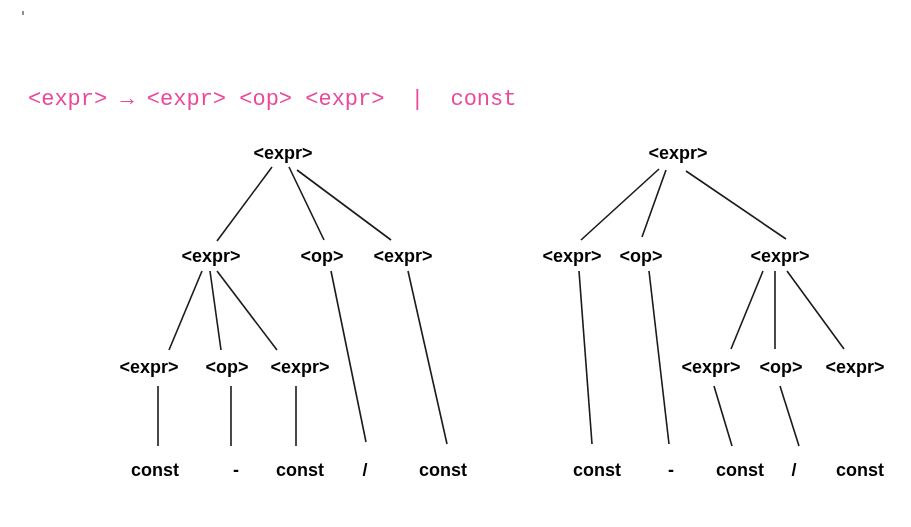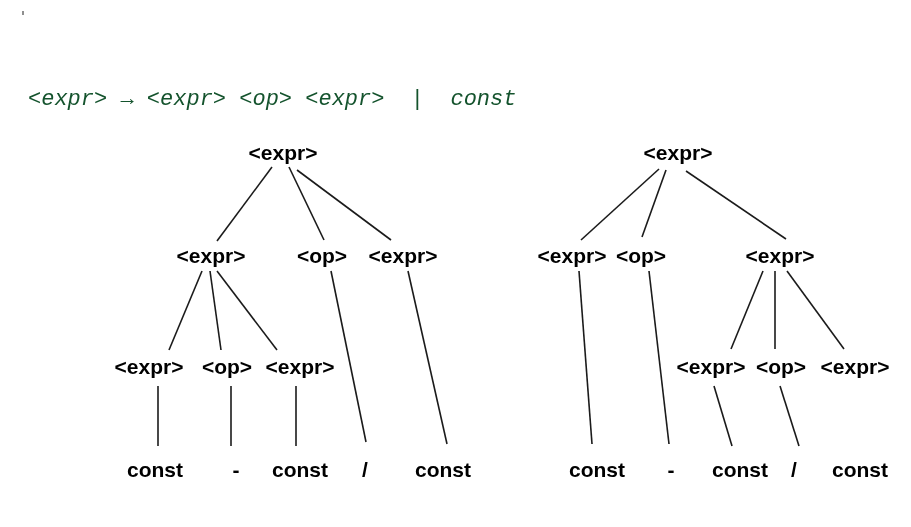--- a/index.html
+++ b/index.html
@@ -34,33 +34,33 @@
     left: 0;
     top: 0;
     width: 911px;
     height: 527px;
   }
   .tree-node {
     position: absolute;
     transform: translate(-50%, -50%);
     font-family: "Liberation Sans", sans-serif;
     font-weight: 700;
-    font-size: 21px;
+    font-size: 18px;
     color: #000000;
     white-space: pre;
     letter-spacing: 0px;
   }
 </style>
 </head>
 <body>
 
 <div id="canvas">
   <div id="stray-dot"></div>
 
-  <div id="grammar" style="color: #14532d; font-style: italic;">
+  <div id="grammar" style="color: #ec4899;">
     <div>&lt;expr&gt; → &lt;expr&gt; &lt;op&gt; &lt;expr&gt;  |  const</div>
   </div>
 
   <svg id="edges-svg" viewBox="0 0 911 527" xmlns="http://www.w3.org/2000/svg">
       <line x1="272" y1="167" x2="217" y2="241" stroke="#1b1b1b" stroke-width="1.6"></line>
       <line x1="289" y1="167" x2="324" y2="240" stroke="#1b1b1b" stroke-width="1.6"></line>
       <line x1="297" y1="170" x2="391" y2="240" stroke="#1b1b1b" stroke-width="1.6"></line>
       <line x1="202" y1="271" x2="169" y2="350" stroke="#1b1b1b" stroke-width="1.6"></line>
       <line x1="210" y1="271" x2="221" y2="350" stroke="#1b1b1b" stroke-width="1.6"></line>
       <line x1="217" y1="271" x2="277" y2="350" stroke="#1b1b1b" stroke-width="1.6"></line>

